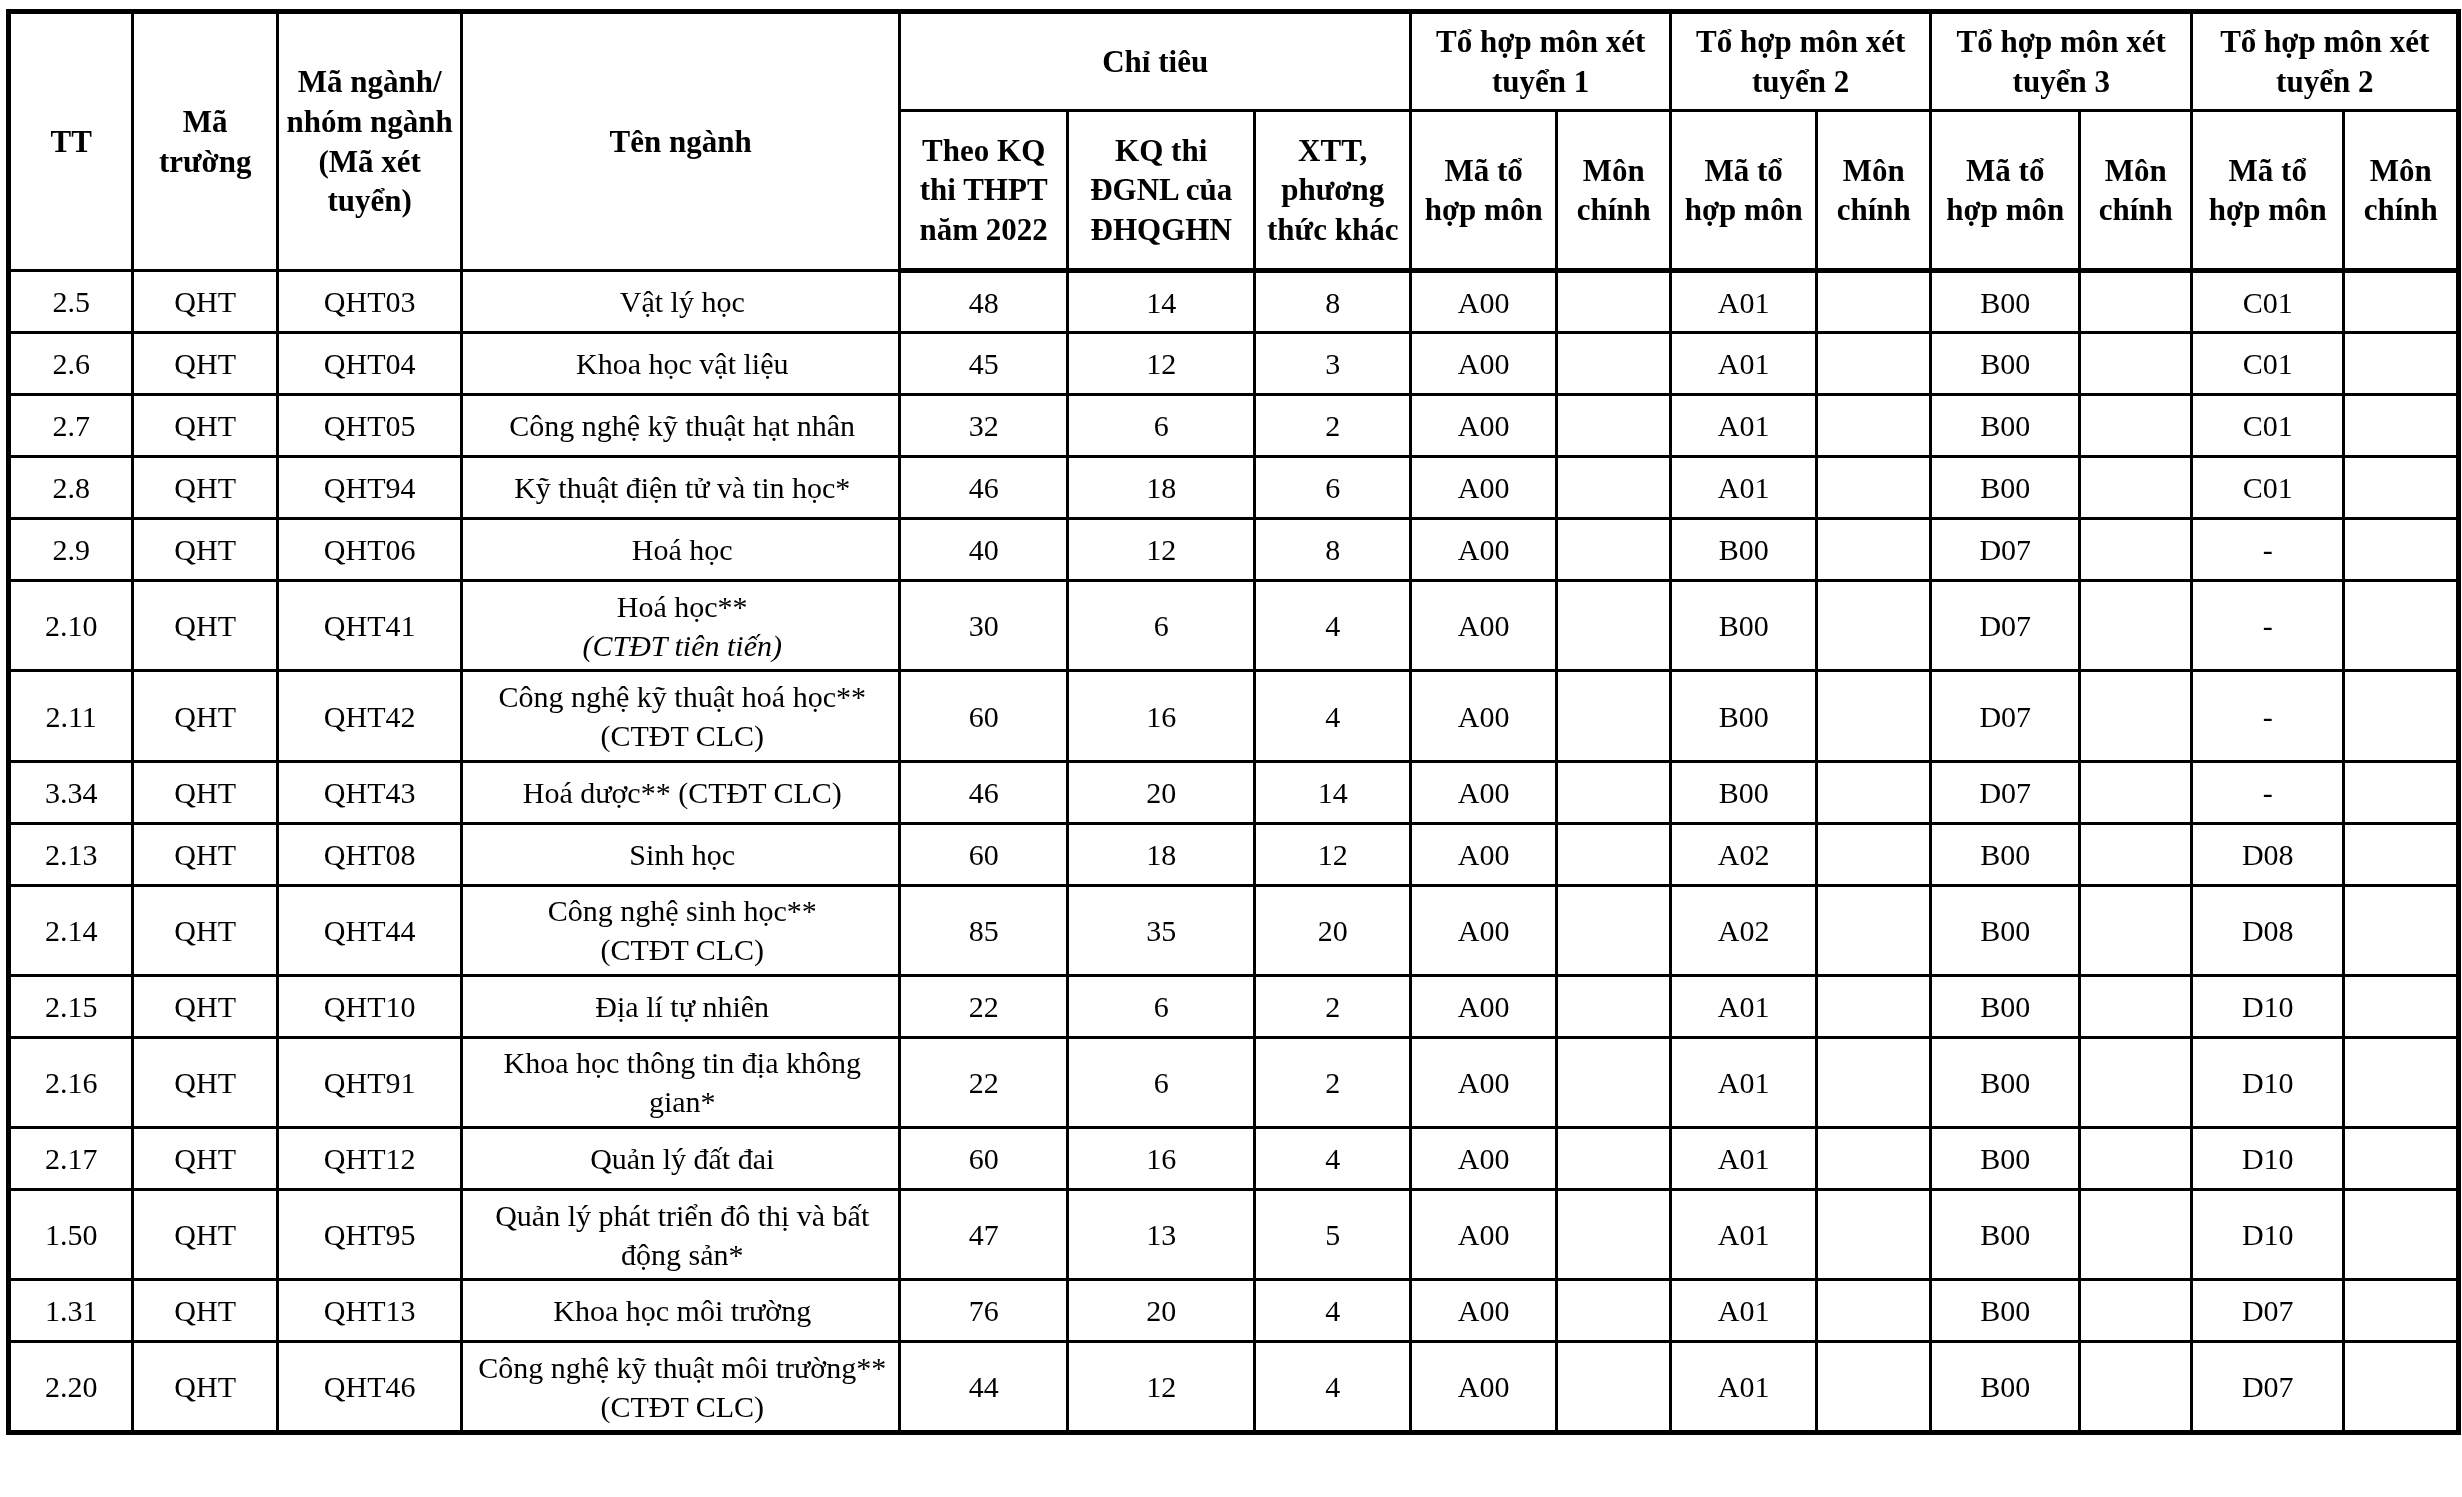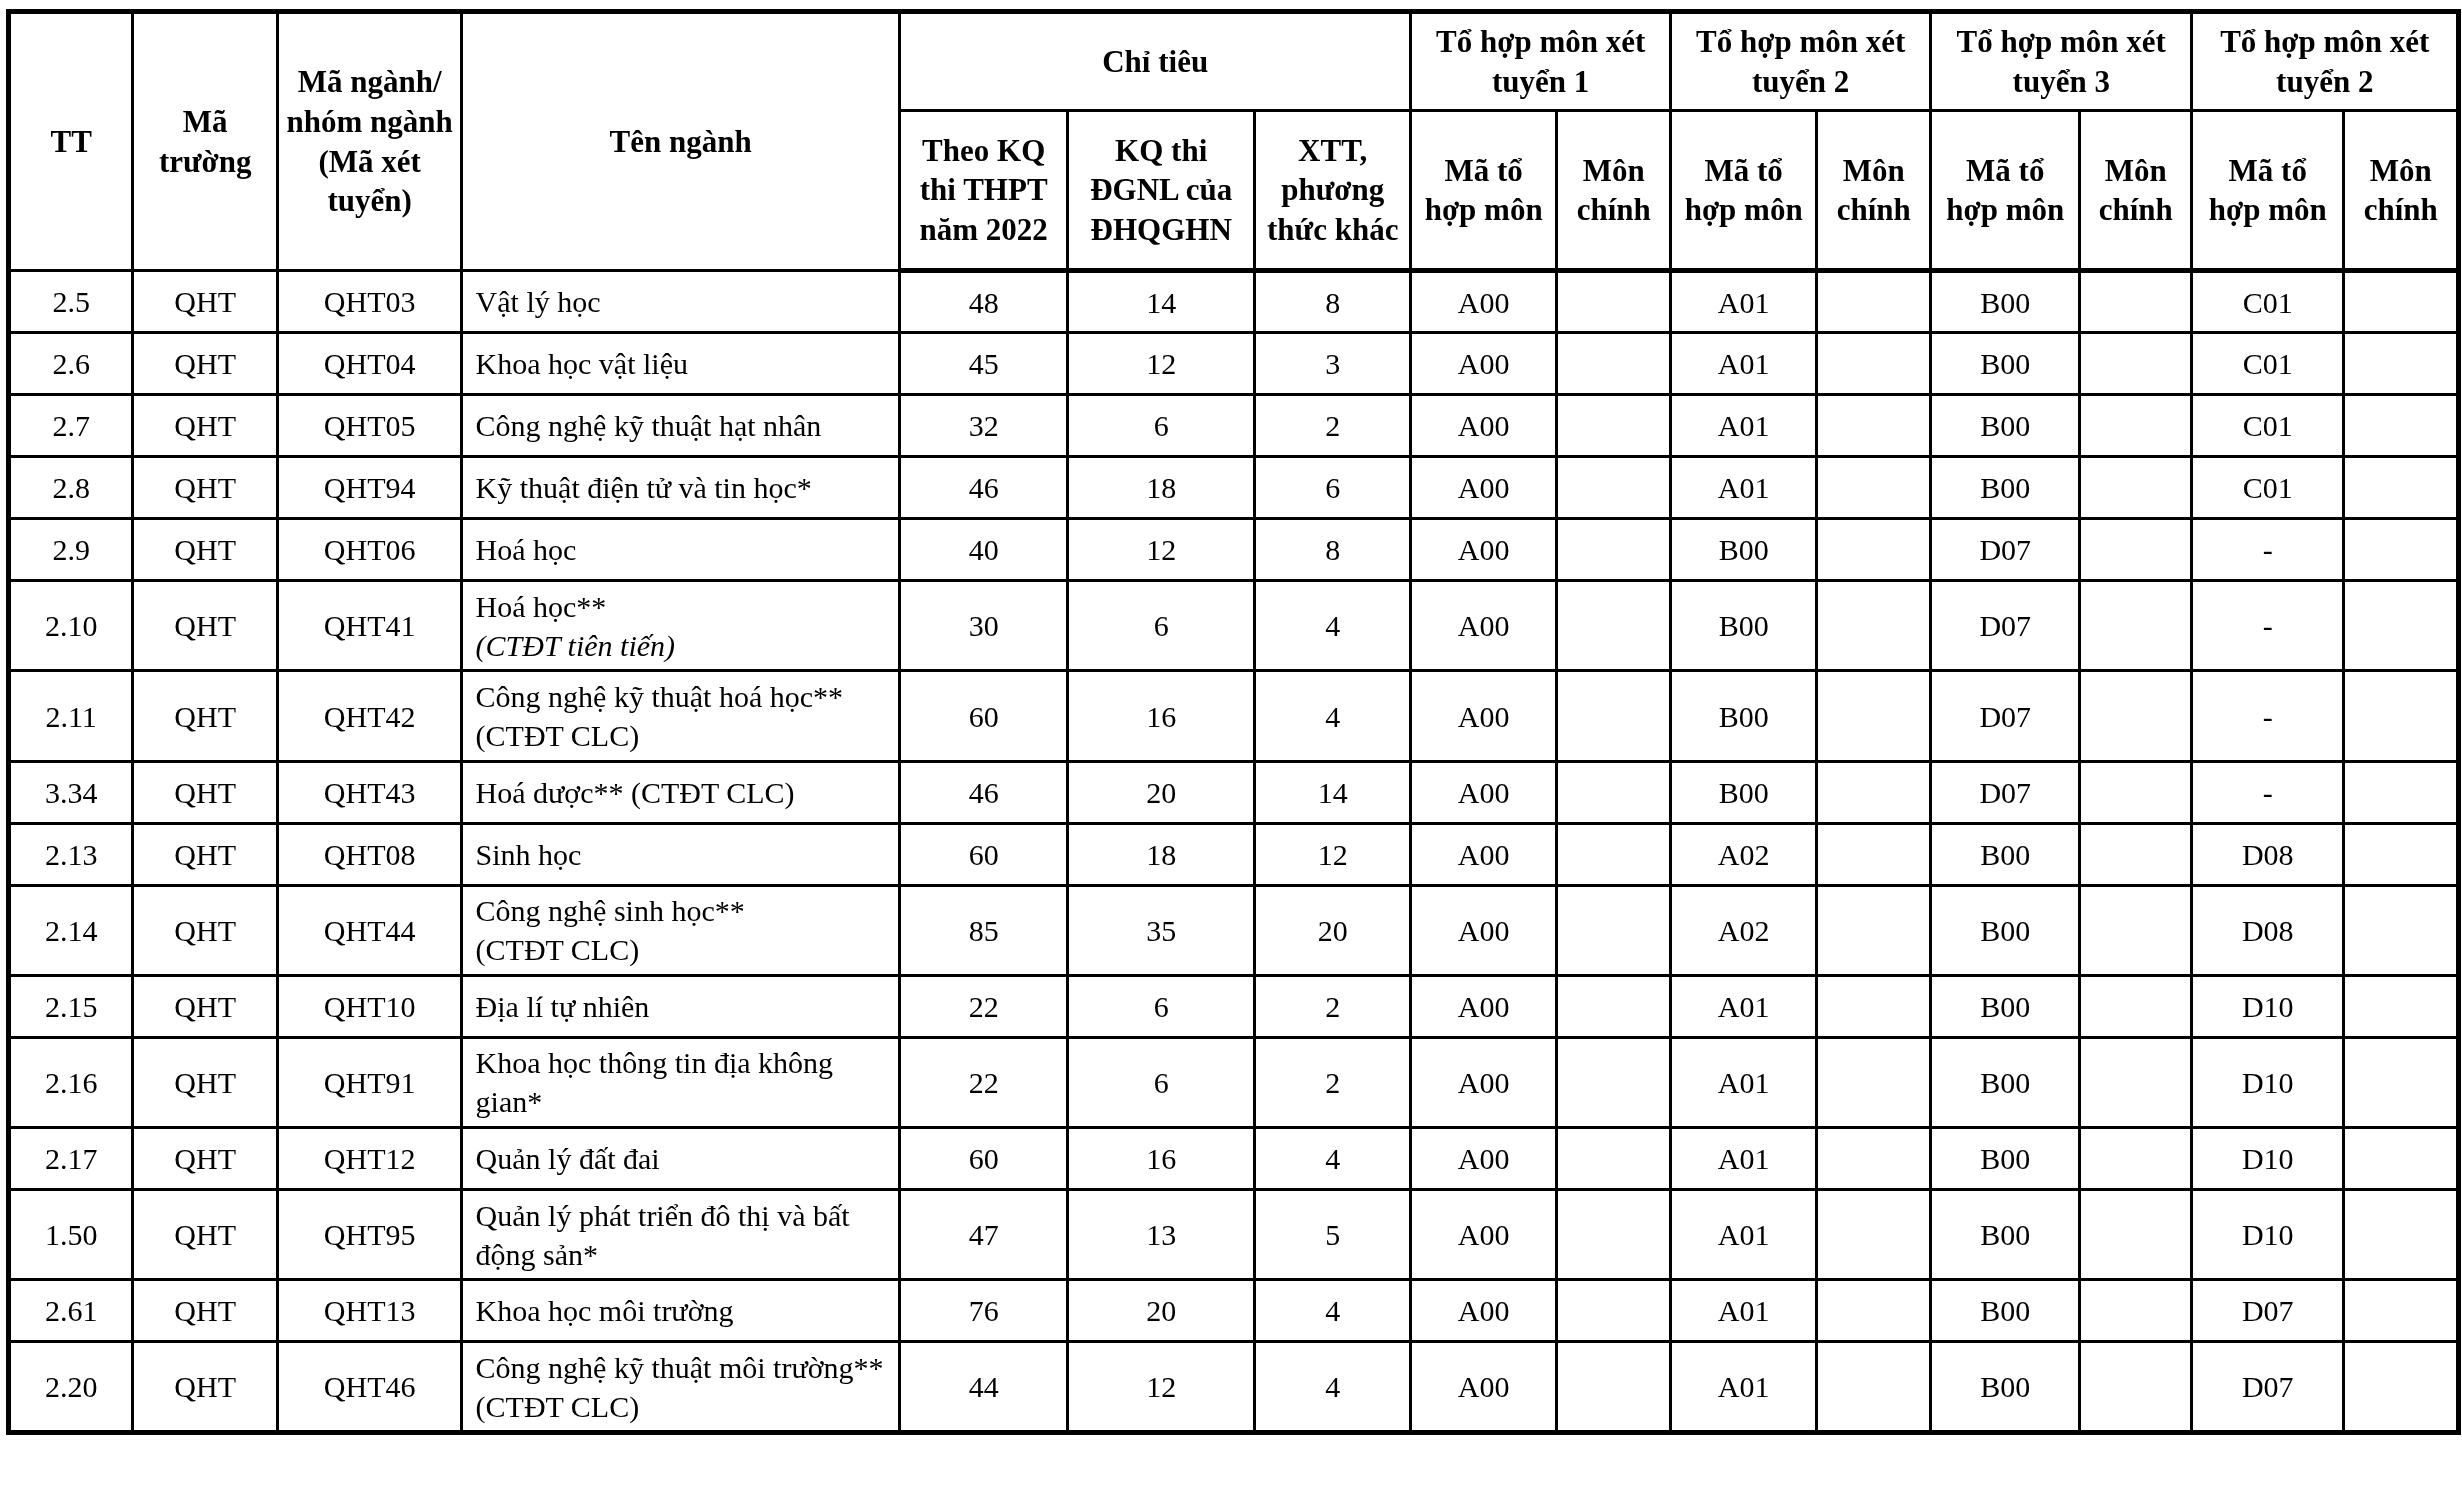--- a/index.html
+++ b/index.html
@@ -39,21 +39,21 @@
   .adm thead tr.hrow-2 { height: 160px; }
   .adm thead tr.hrow-2 th { border-bottom-width: 5.4px; }
   .prelines { white-space: pre-line; }
   .adm tbody td {
     font-size: 30px;
     line-height: 1.3;
     height: 62px;
     padding: 4.6px 7.7px;
   }
   .adm tbody td.name-cell {
-    text-align: left;
+    text-align: center;
     padding-left: 12.4px;
     padding-right: 9.3px;
   }
   .name-line { display: block; }
   .name-line.italic { font-style: italic; }
 </style>
 </head>
 <body>
 
 <div class="page">
@@ -367,21 +367,21 @@
           <td>A00</td>
           <td></td>
           <td>A01</td>
           <td></td>
           <td>B00</td>
           <td></td>
           <td>D10</td>
           <td></td>
         </tr>
         <tr>
-          <td>2.61</td>
+          <td>1.31</td>
           <td>QHT</td>
           <td>QHT13</td>
           <td class="name-cell">
             <span class="name-line">Khoa học môi trường</span>
           </td>
           <td>76</td>
           <td>20</td>
           <td>4</td>
           <td>A00</td>
           <td></td>

